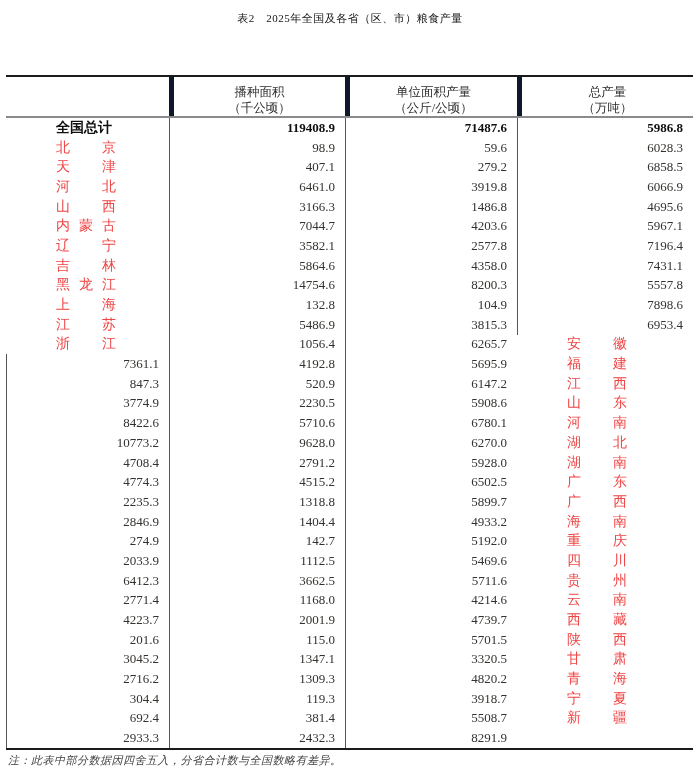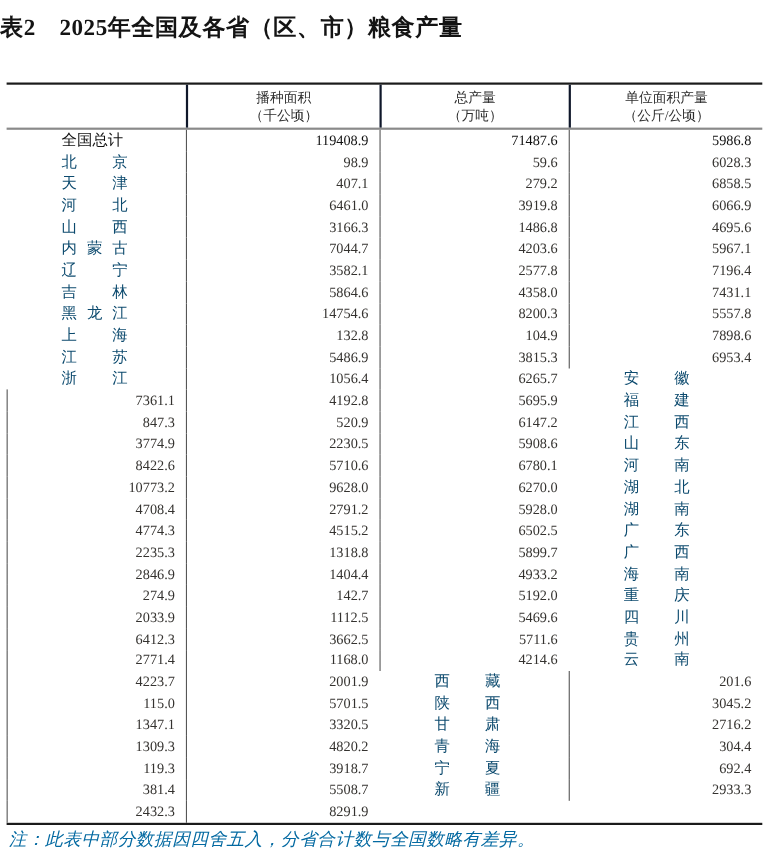--- a/index.html
+++ b/index.html
@@ -2,77 +2,77 @@
 <html><head>
 <meta charset="utf-8">
 <style>
   html,body{margin:0;padding:0;}
   body{
     width:700px;height:773px;background:#ffffff;position:relative;overflow:hidden;
     font-family:"Liberation Serif","DejaVu Serif",serif;
     -webkit-font-smoothing:antialiased;
   }
   .title{
-    position:absolute;top:11px;left:0;width:700px;text-align:left;
-    font-size:21px;font-weight:bold;color:#141414;letter-spacing:.5px;
+    position:absolute;top:11px;left:0;width:700px;text-align:center;
+    font-size:11px;font-weight:normal;color:#141414;letter-spacing:.5px;
   }
   .stat-table{
     position:absolute;left:6px;top:75px;width:687px;box-sizing:border-box;
     border-top:2.5px solid #1b1b1b;border-bottom:2.5px solid #1b1b1b;
   }
   .thead{
     display:grid;grid-template-columns:163px 176px 172px 176px;
     height:41px;box-sizing:border-box;border-bottom:2px solid #8a8a8a;
   }
   .th{
     display:flex;flex-direction:column;justify-content:center;align-items:center;
     font-size:12.5px;line-height:16px;color:#2d2d2d;box-sizing:border-box;
   }
-  .th.sep{border-left:2px solid #0f172a;}
+  .th.sep{border-left:5px solid #0f172a;justify-content:flex-end;}
   .tbody{
     display:grid;grid-template-columns:163px 176px 172px 176px;
     grid-auto-rows:1fr;height:630px;
   }
   .cell{
     display:flex;align-items:center;box-sizing:border-box;
     font-size:13px;color:#34322f;white-space:nowrap;
   }
   .cell.sep{border-left:1px solid #565656;}
   .cell.num{justify-content:flex-end;padding-right:10px;}
   .cell.region{padding-left:50px;}
   .region-span{
-    display:inline-block;width:60px;font-size:14px;color:#0c4a6e;
+    display:inline-block;width:60px;font-size:14px;color:#ef4444;
     text-align:justify;text-align-last:justify;
   }
-  .cell.bold{font-weight:normal;color:#101010;}
+  .cell.bold{font-weight:bold;color:#101010;}
   .cell.bold .region-span{width:auto;text-align-last:auto;color:#101010;}
   .note{
     position:absolute;left:8px;top:753px;width:684px;
-    font-size:16px;font-style:italic;color:#0369a1;letter-spacing:.5px;
+    font-size:11px;font-style:italic;color:#404040;letter-spacing:.5px;
   }
 </style>
 </head>
 <body>
 
 <div class="title">表2　2025年全国及各省（区、市）粮食产量</div>
 
 <div class="stat-table">
   <div class="thead">
     <div class="th"></div>
     <div class="th sep">
       <div>播种面积</div>
       <div>（千公顷）</div>
     </div>
     <div class="th sep">
+      <div>单位面积产量</div>
+      <div>（公斤/公顷）</div>
+    </div>
+    <div class="th sep">
       <div>总产量</div>
       <div>（万吨）</div>
-    </div>
-    <div class="th sep">
-      <div>单位面积产量</div>
-      <div>（公斤/公顷）</div>
     </div>
   </div>
   <div class="tbody" id="tbody">
       <div class="cell region bold">
         <span class="region-span">全国总计</span>
       </div>
       <div class="cell num sep bold">119408.9</div>
       <div class="cell num sep bold">71487.6</div>
       <div class="cell num sep bold">5986.8</div>
       <div class="cell region">
@@ -216,20 +216,21 @@
         <span class="region-span">贵州</span>
       </div>
       <div class="cell num sep">2771.4</div>
       <div class="cell num sep">1168.0</div>
       <div class="cell num sep">4214.6</div>
       <div class="cell region">
         <span class="region-span">云南</span>
       </div>
       <div class="cell num sep">4223.7</div>
       <div class="cell num sep">2001.9</div>
+      <div class="cell num sep">4739.7</div>
       <div class="cell region">
         <span class="region-span">西藏</span>
       </div>
       <div class="cell num sep">201.6</div>
       <div class="cell num sep">115.0</div>
       <div class="cell num sep">5701.5</div>
       <div class="cell region">
         <span class="region-span">陕西</span>
       </div>
       <div class="cell num sep">3045.2</div>

